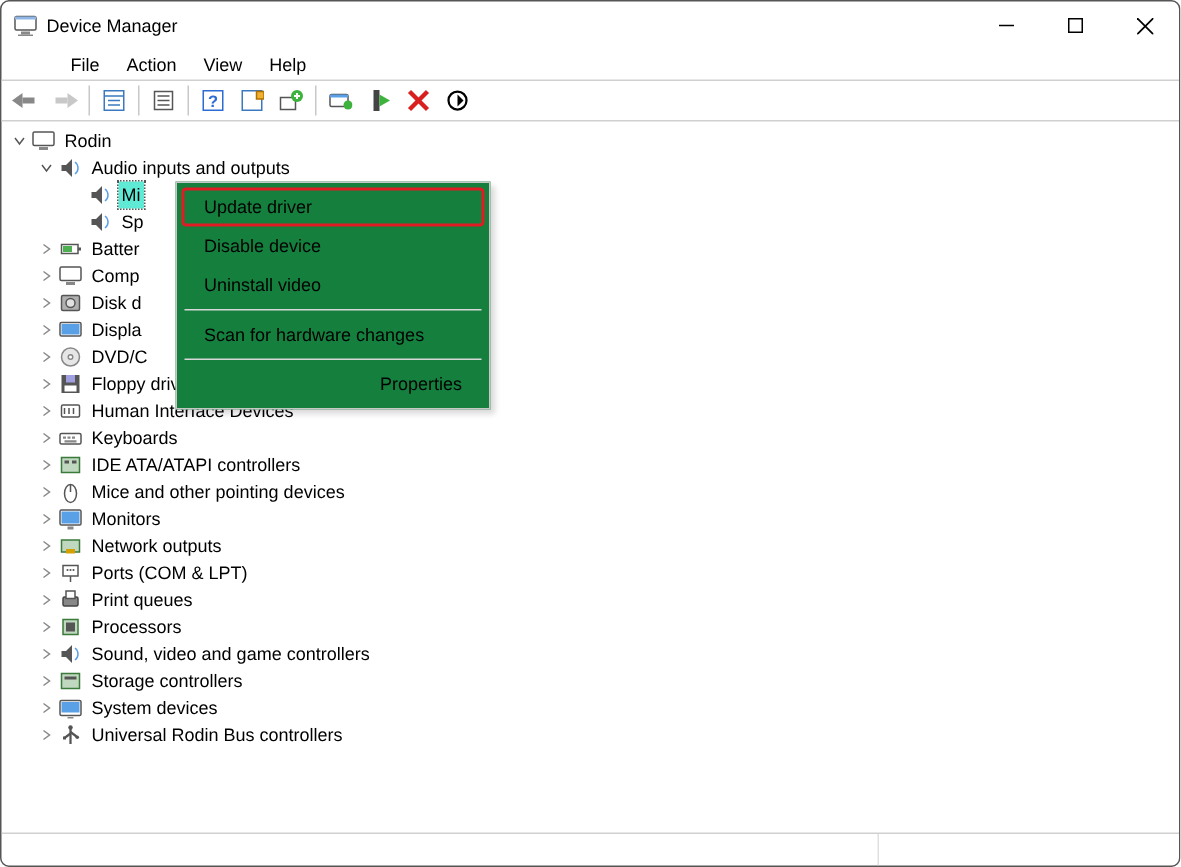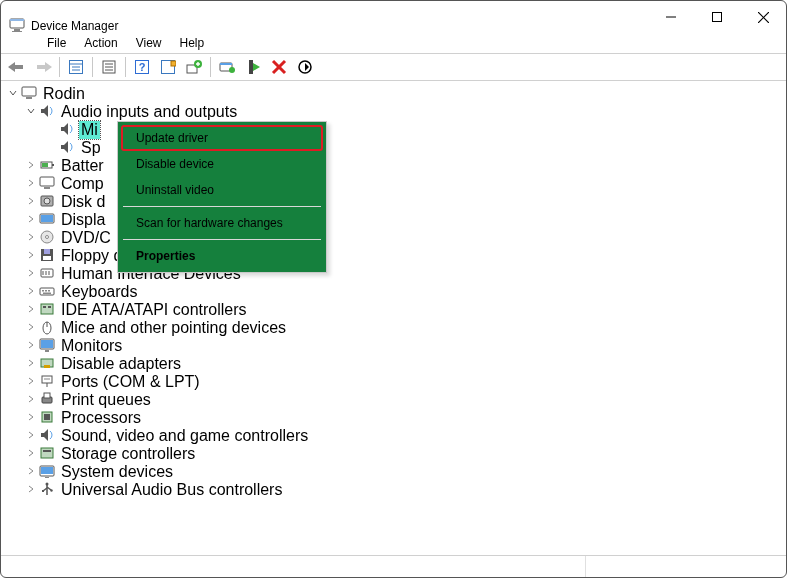--- a/index.html
+++ b/index.html
@@ -19,21 +19,21 @@
     background: #fff;
     position: relative;
     display: flex;
     flex-direction: column;
     overflow: hidden;
   }
   
   .titlebar {
     height: 32px;
     display: flex;
-    align-items: flex-end;
+    align-items: center;
     padding-left: 8px;
   }
   .titlebar .app-icon {
     width:16px; height:16px;
     margin-right:6px;
     display:flex;align-items:center;justify-content:center;
   }
   .titlebar .title {
     font-size: 12px;
     flex: 0 0 auto;
@@ -77,23 +77,24 @@
   }
   
   .content {
     flex:1;
     overflow:auto;
     padding:4px 2px;
     position:relative;
   }
   .node {
     display:flex;
+    align-items:center;
     height:18px;
     line-height:18px;
-    font-size:16px;
+    font-size:12px;
     white-space:nowrap;
   }
   .node .expander {
     width:16px;height:16px;
     display:flex;align-items:center;justify-content:center;
     color:#555;
     font-size:10px;
   }
   .node .icon {
     width:16px;height:16px;
@@ -118,21 +119,21 @@
     background:#15803d;
     border:1px solid #c8c8c8;
     box-shadow:3px 3px 4px rgba(0,0,0,.15);
     padding:3px;
     font-size:12px;
   }
   .context-menu .cm-item {
     padding:5px 14px;
     border:1px solid transparent;
   }
-  .context-menu .cm-item.bold { font-weight:700; }
+  .context-menu .cm-item.bold { font-weight:400;text-align:right; }
   .context-menu .cm-item.highlighted {
     border:2px solid #e01b24;
     border-radius:3px;
     padding:4px 13px;
   }
   .context-menu .cm-sep {
     height:1px;background:#d8d8d8;margin:3px 2px;
   }
   
   .statusbar {
@@ -502,21 +503,21 @@
             <svg width="10" height="10">
               <polyline points="3,2 7,5 3,8" fill="none" stroke="#888"></polyline>
             </svg>
           </span>
           <span class="icon">
             <svg width="16" height="16">
               <rect x="2" y="4" width="12" height="8" fill="#c0d8c0" stroke="#3a7a3a"></rect>
               <rect x="5" y="10" width="6" height="3" fill="#d4a000"></rect>
             </svg>
           </span>
-          <span class="label-wrap">Disable adapters</span>
+          <span class="label-wrap">Network outputs</span>
         </div>
         <div class="node lvl1">
           <span class="expander">
             <svg width="10" height="10">
               <polyline points="3,2 7,5 3,8" fill="none" stroke="#888"></polyline>
             </svg>
           </span>
           <span class="icon">
             <svg width="16" height="16">
               <rect x="3" y="3" width="10" height="7" fill="#fff" stroke="#555"></rect>
@@ -608,21 +609,21 @@
           <span class="icon">
             <svg width="16" height="16">
               <circle cx="8" cy="3" r="1.5" fill="#555"></circle>
               <line x1="8" y1="3" x2="8" y2="14" stroke="#555" stroke-width="1.5"></line>
               <line x1="8" y1="7" x2="4" y2="10" stroke="#555" stroke-width="1.5"></line>
               <line x1="8" y1="6" x2="12" y2="9" stroke="#555" stroke-width="1.5"></line>
               <rect x="3" y="9" width="2" height="2" fill="#555"></rect>
               <circle cx="12.5" cy="9.5" r="1.2" fill="#555"></circle>
             </svg>
           </span>
-          <span class="label-wrap">Universal Audio Bus controllers</span>
+          <span class="label-wrap">Universal Rodin Bus controllers</span>
         </div>
       </div>
 
   </div>
 
   <div class="statusbar">
     <div class="pane" style="flex:1"></div>
     <div class="pane" style="width:200px;border-right:none"></div>
   </div>
 

